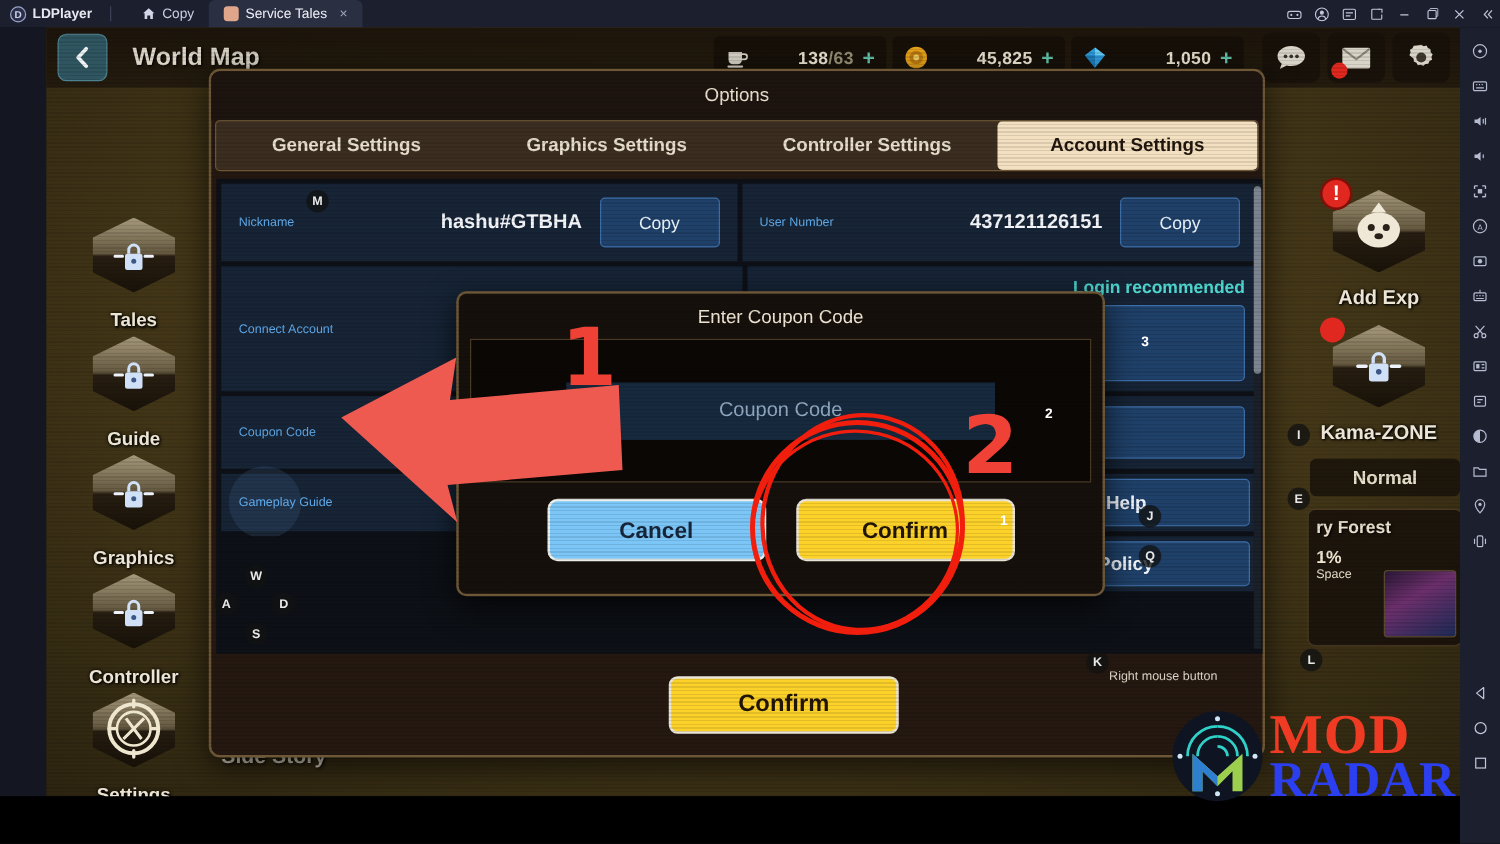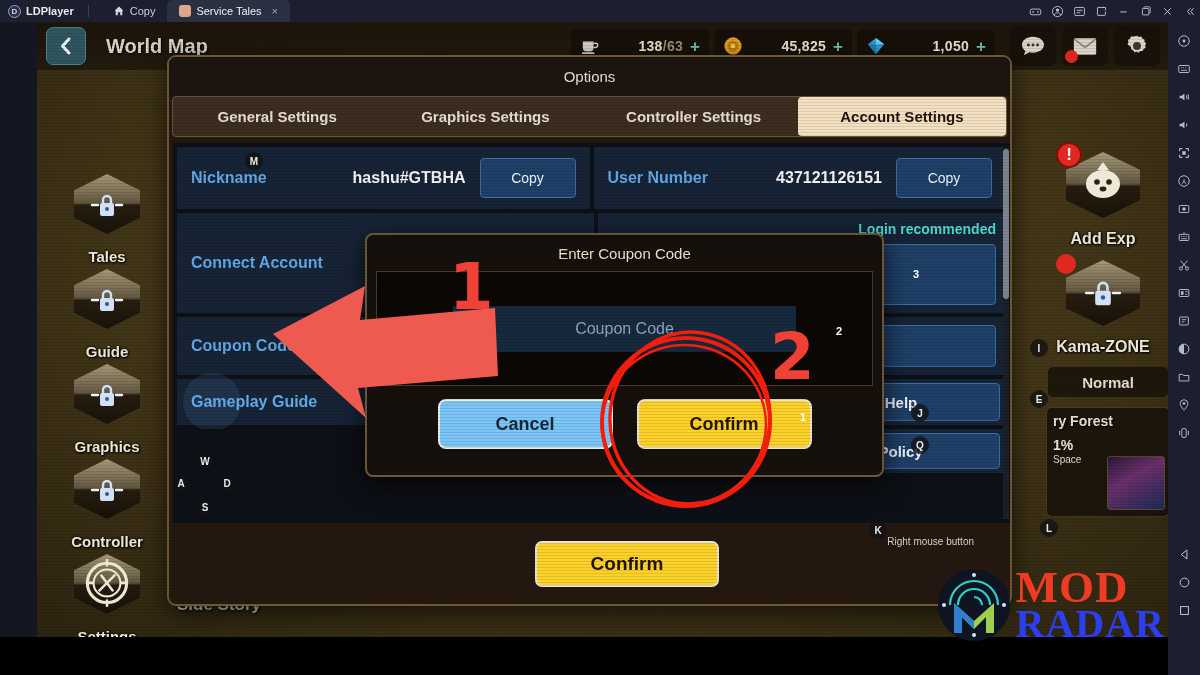--- a/index.html
+++ b/index.html
@@ -178,21 +178,21 @@
   .arow { display: flex; gap: 4px; padding: 4px 4px 0 4px; }
   .acell {
     flex: 1; background: #162436; display: flex; align-items: center; padding: 0 14px;
     position: relative;
   }
   .acell.h78 { height: 62px; }
   .acell.h110 { height: 100px; }
   .acell.h66 { height: 58px; }
   .acell.h54 { height: 46px; }
   .acell.h52 { height: 44px; }
-  .alabel { color: #5fa8e8; font-size: 16px; font-weight: bold; text-align: right; }
+  .alabel { color: #5fa8e8; font-size: 10px; font-weight: normal; text-align: right; }
   .aval { margin-left: auto; color: #f2f4f8; font-size: 16px; font-weight: bold; padding-right: 14px; }
   .abtn {
     width: 96px; height: 40px; background: #1f4068; border: 1px solid #3e6ea8;
     border-radius: 4px; display: flex; align-items: center; justify-content: center;
     color: #eaf2fb; font-size: 14px;
   }
   .wide-btn {
     flex: 1; height: 100%; background: #1f4068; border: 1px solid #3e6ea8; border-radius: 4px;
     display: flex; align-items: center; justify-content: center; color: #f0f4fa;
     font-size: 15px; font-weight: bold;

